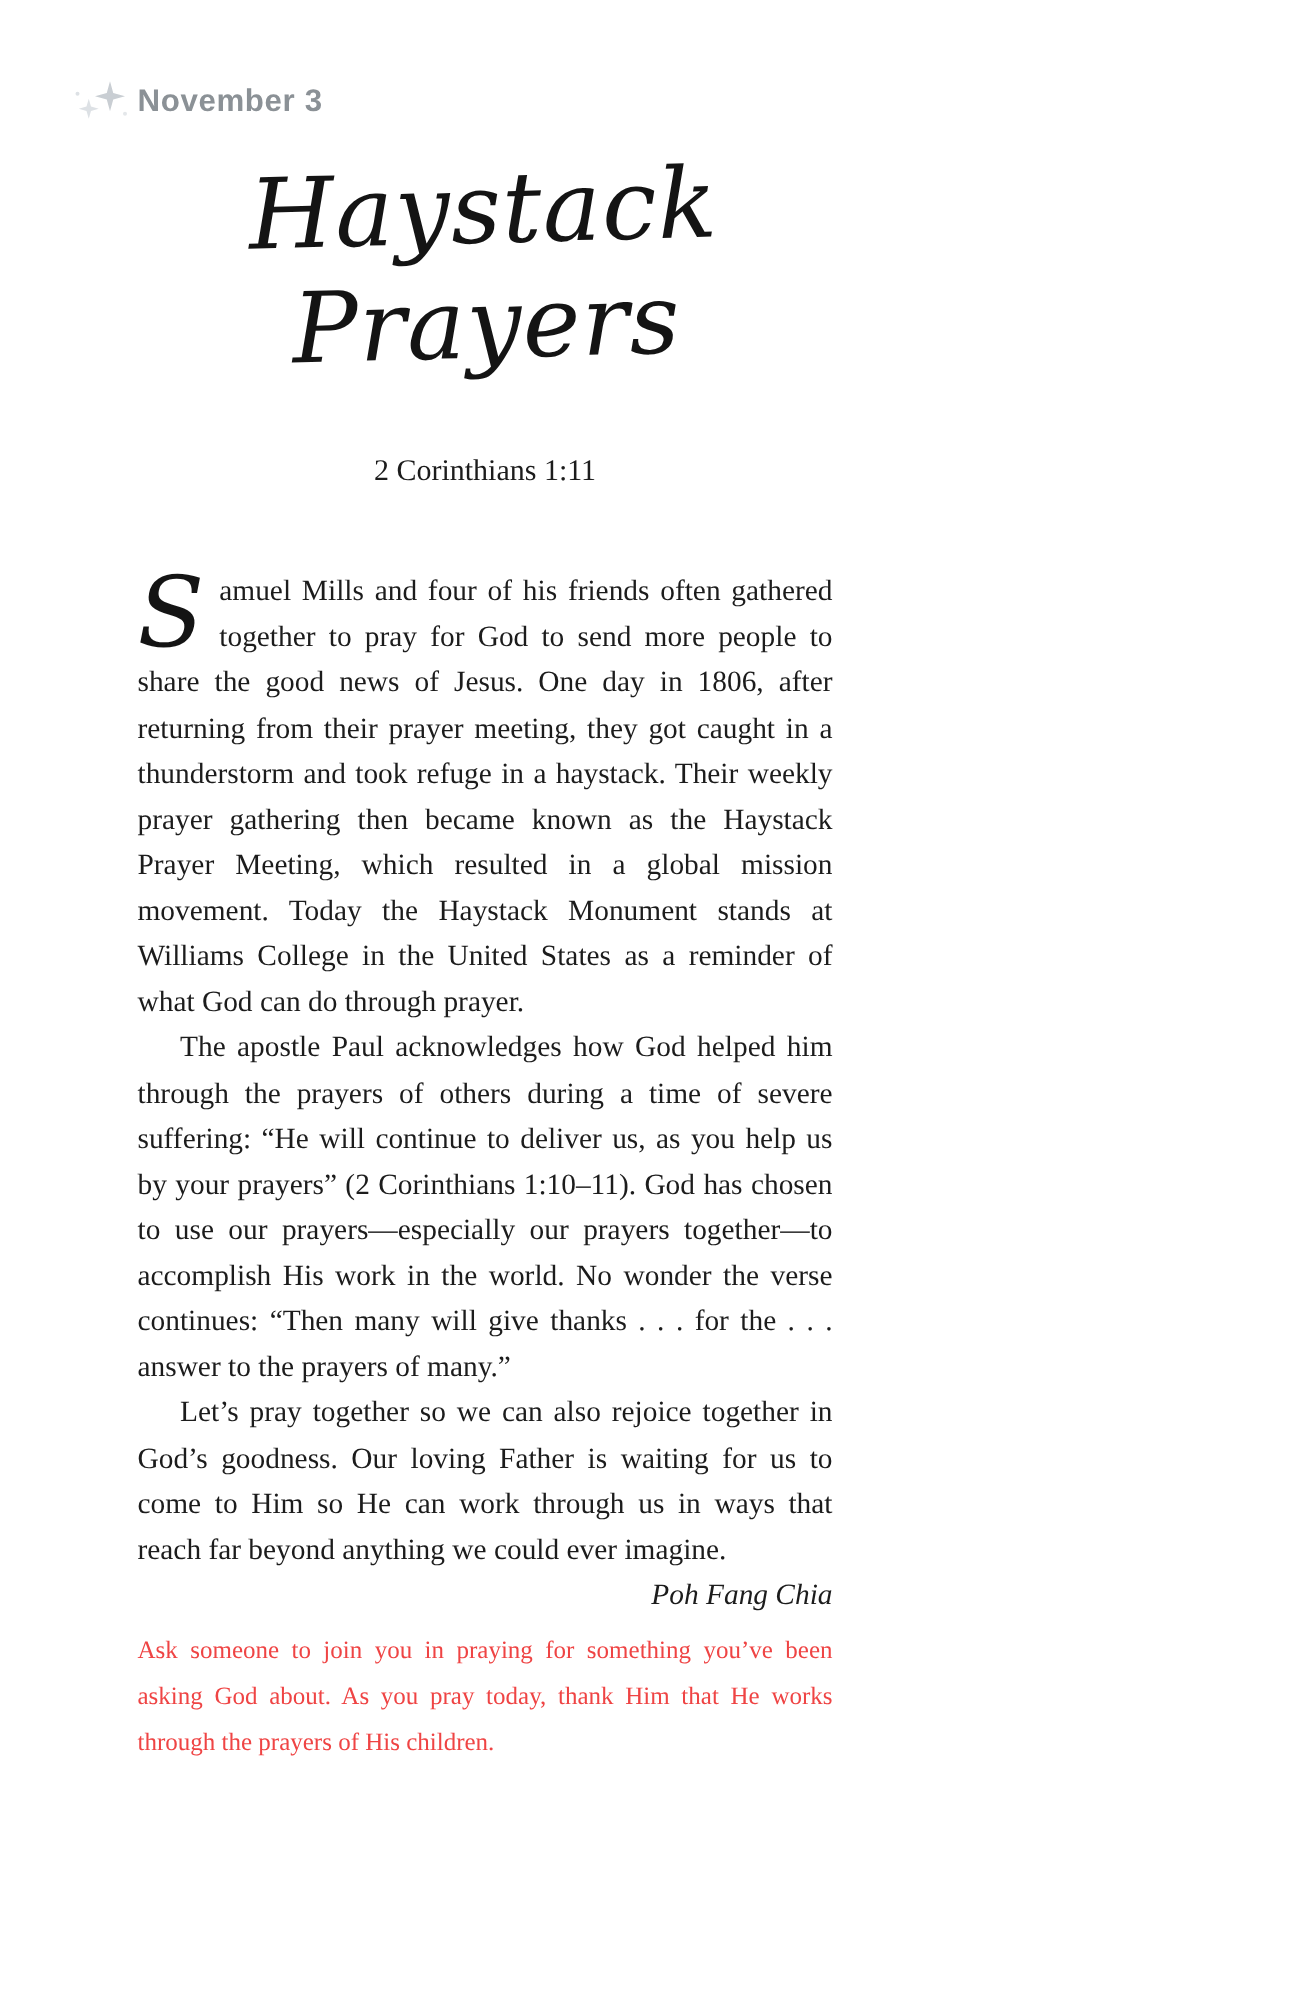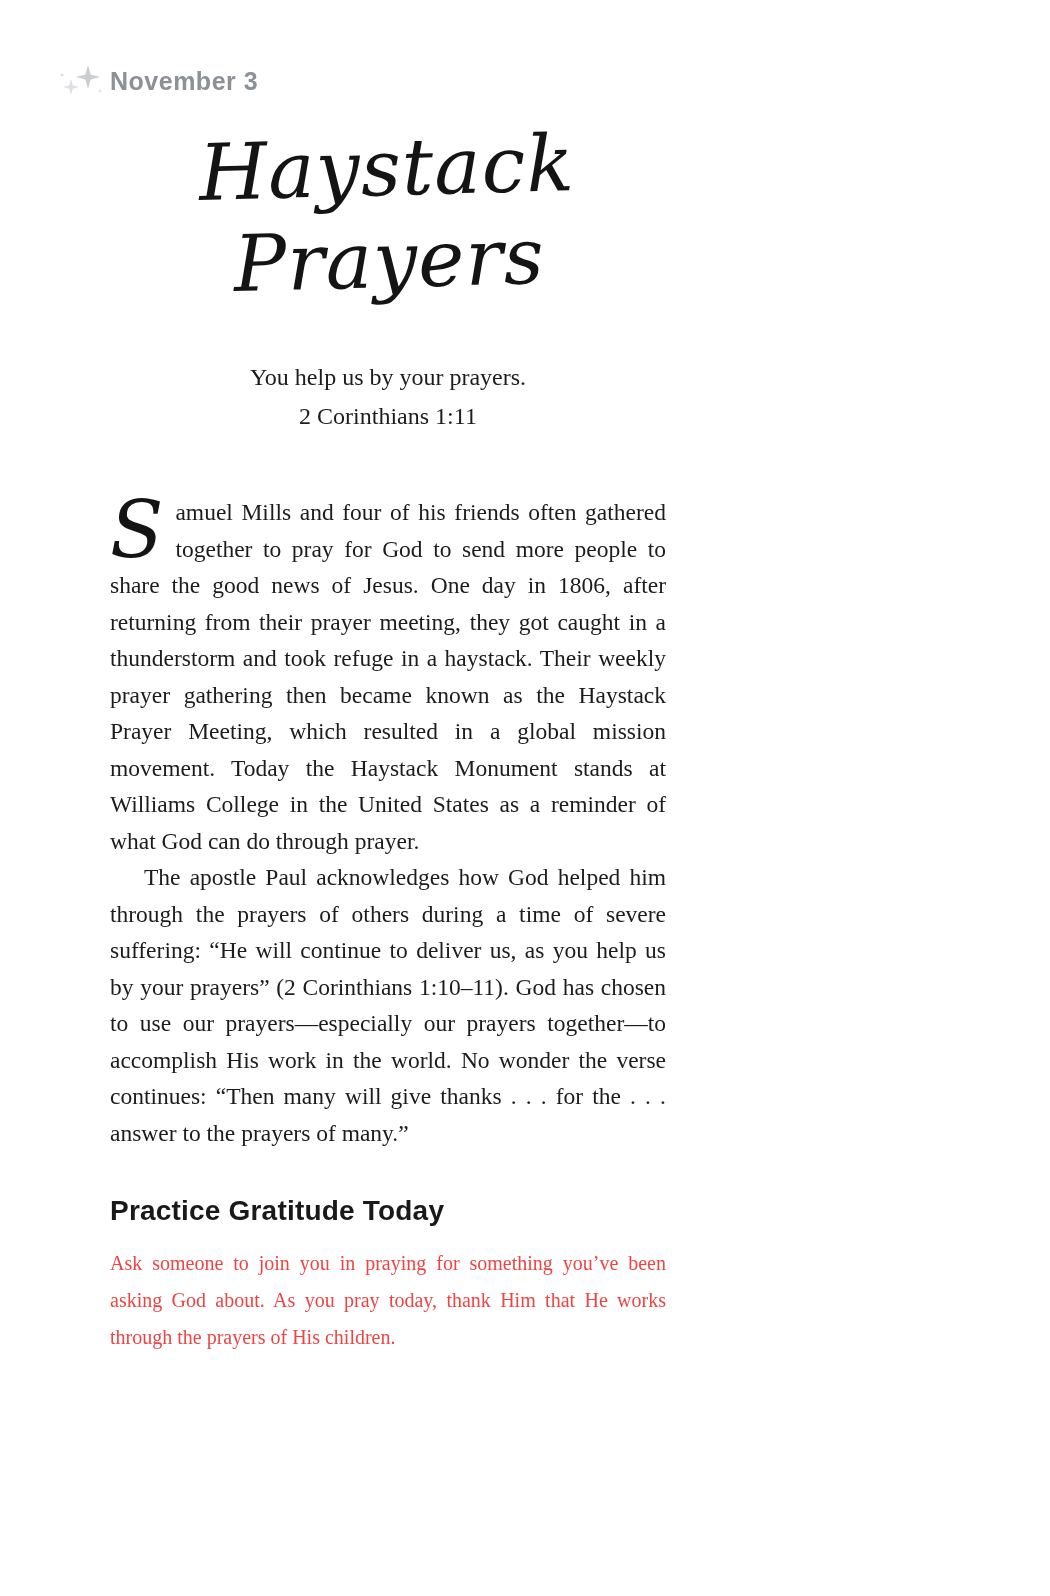--- a/index.html
+++ b/index.html
@@ -119,28 +119,27 @@
           <circle cx="42" cy="28" r="1.6" fill="#e4e7ea"></circle>
         </svg>
       </span>
       <span class="date">November 3</span>
     </header>
 
     <h1 class="title">Haystack Prayers</h1>
 
 
     <div class="verse">
-      <div>You help us by your prayers.</div>
       <div>2 Corinthians 1:11</div>
     </div>
 
     <article class="body">
       <p class="para"><span class="dropcap">S</span><span>amuel Mills and four of his friends often gathered together to pray for God to send more people to share the good news of Jesus. One day in 1806, after returning from their prayer meeting, they got caught in a thunderstorm and took refuge in a haystack. Their weekly prayer gathering then became known as the Haystack Prayer Meeting, which resulted in a global mission movement. Today the Haystack Monument stands at Williams College in the United States as a reminder of what God can do through prayer.</span></p>
       <p class="para indent"><span>The apostle Paul acknowledges how God helped him through the prayers of others during a time of severe suffering: “He will continue to deliver us, as you help us by your prayers” (2 Corinthians 1:10–11). God has chosen to use our prayers—especially our prayers together—to accomplish His work in the world. No wonder the verse continues: “Then many will give thanks . . . for the . . . answer to the prayers of many.”</span></p>
+      <p class="para indent"><span>Let’s pray together so we can also rejoice together in God’s goodness. Our loving Father is waiting for us to come to Him so He can work through us in ways that reach far beyond anything we could ever imagine.</span><span class="attribution">Poh Fang Chia</span></p>
     </article>
 
     <section class="practice">
-      <h2>Practice Gratitude Today</h2>
       <p>Ask someone to join you in praying for something you’ve been asking God about. As you pray today, thank Him that He works through the prayers of His children.</p>
     </section>
 
   </div>
 </div>
 
 </body></html>

